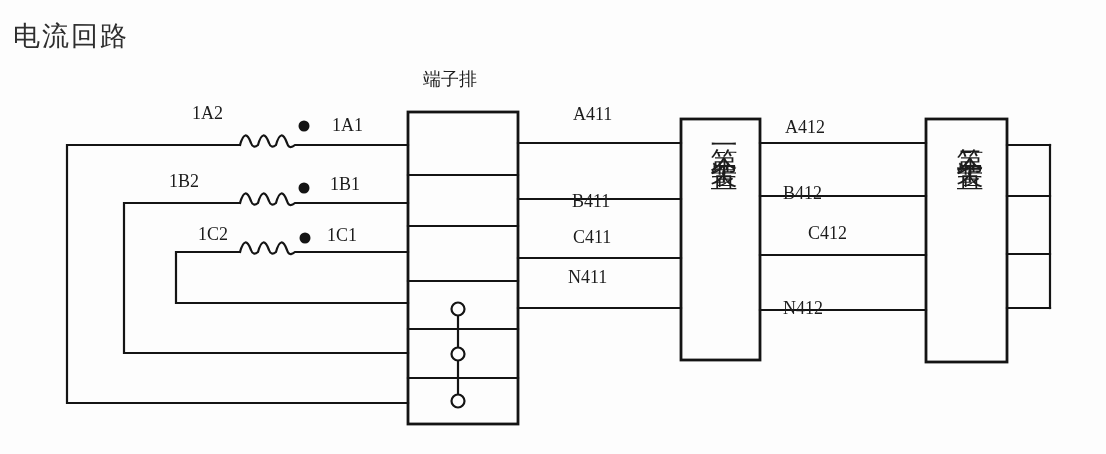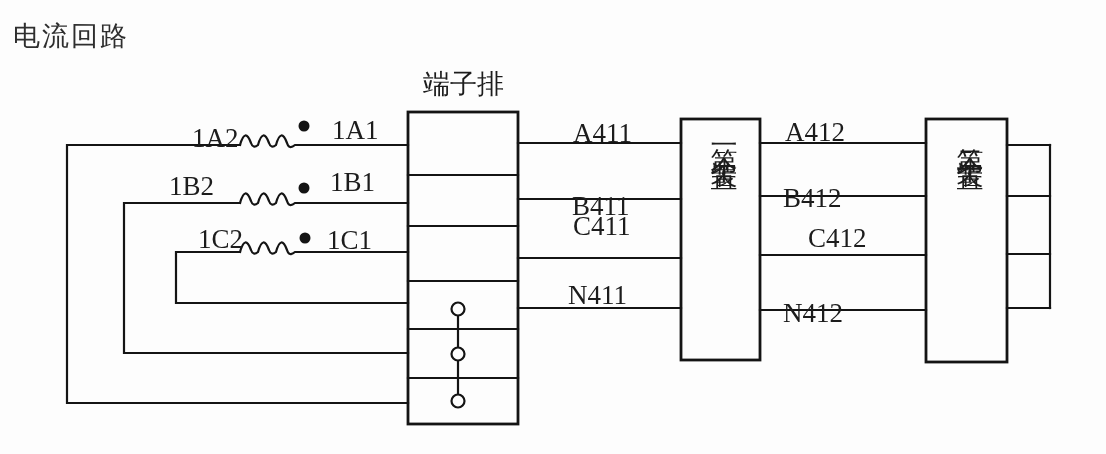--- a/index.html
+++ b/index.html
@@ -17,21 +17,21 @@
     overflow:hidden;
   }
   .stage svg{position:absolute;left:0;top:0;}
   .ln{stroke:var(--line);fill:none;stroke-width:2.2;stroke-linecap:square;}
   .ln-thick{stroke:var(--line);fill:none;stroke-width:2.8;stroke-linejoin:miter;}
   .dot{fill:var(--line);stroke:none;}
   .tcirc{fill:var(--background);stroke:var(--line);stroke-width:2.2;}
   .lbl{
     position:absolute;
     color:var(--text-labels);
-    font-size:27px;
+    font-size:18px;
     line-height:1.1;
     white-space:nowrap;
   }
   .title{
     color:var(--text-primary);
     font-size:27px;
     letter-spacing:2px;
   }
   .device-label{
     position:absolute;
@@ -98,31 +98,31 @@
     <path class="ln" d="M1007,196 H1050"></path>
     <path class="ln" d="M1007,254 H1050"></path>
     <path class="ln" d="M1007,308 H1050"></path>
     <path class="ln" d="M1050,145 V308"></path>
   </svg>
 
   <div class="lbl title" style="left:13px;top:22px">电流回路</div>
 
   <div class="lbl" style="left:423px;top:70px">端子排</div>
 
-  <div class="lbl" style="left:192px;top:124px">1A2</div>
+  <div class="lbl" style="left:192px;top:104px">1A2</div>
   <div class="lbl" style="left:332px;top:116px">1A1</div>
   <div class="lbl" style="left:169px;top:172px">1B2</div>
-  <div class="lbl" style="left:330px;top:168px">1B1</div>
+  <div class="lbl" style="left:330px;top:175px">1B1</div>
   <div class="lbl" style="left:198px;top:225px">1C2</div>
   <div class="lbl" style="left:327px;top:226px">1C1</div>
 
-  <div class="lbl" style="left:573px;top:119px">A411</div>
+  <div class="lbl" style="left:573px;top:105px">A411</div>
   <div class="lbl" style="left:572px;top:192px">B411</div>
-  <div class="lbl" style="left:573px;top:212px">C411</div>
-  <div class="lbl" style="left:568px;top:281px">N411</div>
+  <div class="lbl" style="left:573px;top:228px">C411</div>
+  <div class="lbl" style="left:568px;top:268px">N411</div>
 
   <div class="lbl" style="left:785px;top:118px">A412</div>
   <div class="lbl" style="left:783px;top:184px">B412</div>
   <div class="lbl" style="left:808px;top:224px">C412</div>
   <div class="lbl" style="left:783px;top:299px">N412</div>
 
   <div class="device-label" style="left:706px">第一个装置</div>
   <div class="device-label" style="left:952px">第二个装置</div>
 
 </div>

